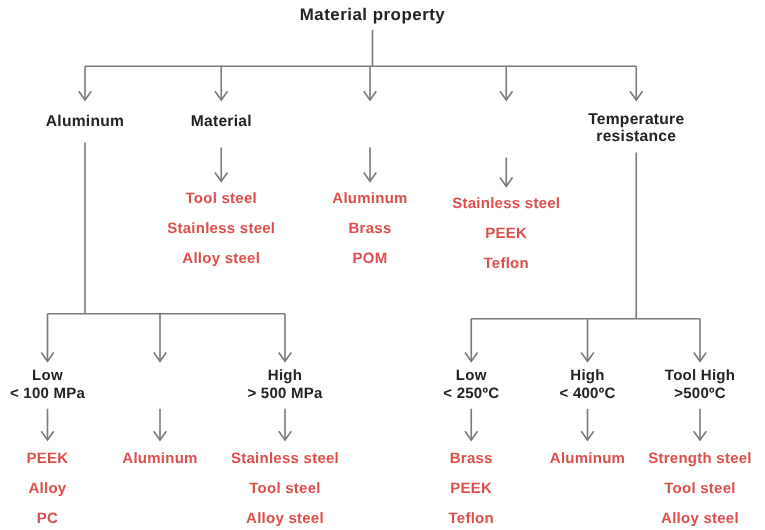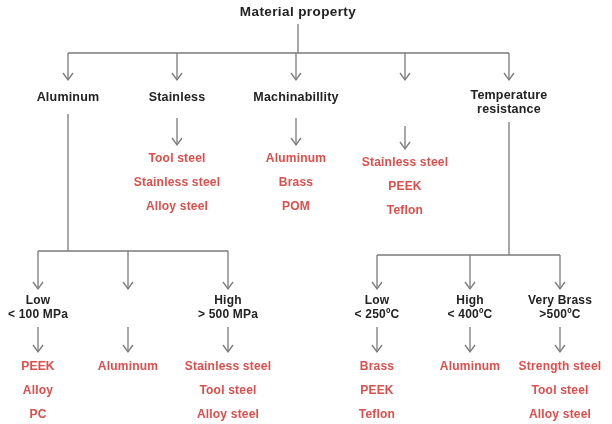--- a/index.html
+++ b/index.html
@@ -124,22 +124,21 @@
       <g>
           <line x1="560" y1="327" x2="560" y2="352"></line>
           <polyline points="555,345 560,352 565,345"></polyline>
         </g>
     </g>
   </svg>
 
   <div class="node title" style="left:298px;top:4px">Material property</div>
 
   <div class="node branch nowrap" style="left:68px;top:90px">Aluminum</div>
-  <div class="node branch nowrap" style="left:177px;top:90px">Stainless</div>
-  <div class="node branch nowrap" style="left:296px;top:90px">Machinabillity</div>
+  <div class="node branch nowrap" style="left:177px;top:90px">Material</div>
   <div class="node branch" style="left:509px;top:88px;width:110px">Temperature resistance</div>
 
   <div class="node red-list" style="left:177px;top:146px">
     <div>Tool steel</div>
     <div>Stainless steel</div>
     <div>Alloy steel</div>
   </div>
   <div class="node red-list" style="left:296px;top:146px">
     <div>Aluminum</div>
     <div>Brass</div>
@@ -162,21 +161,21 @@
 
   <div class="node sub-label" style="left:377px;top:293px">
     <div>Low</div>
     <div>&lt; 250ºC</div>
   </div>
   <div class="node sub-label" style="left:470px;top:293px">
     <div>High</div>
     <div>&lt; 400ºC</div>
   </div>
   <div class="node sub-label" style="left:560px;top:293px">
-    <div>Very Brass</div>
+    <div>Tool High</div>
     <div>&gt;500ºC</div>
   </div>
 
   <div class="node red-list" style="left:38px;top:354px">
     <div>PEEK</div>
     <div>Alloy</div>
     <div>PC</div>
   </div>
   <div class="node red-list" style="left:128px;top:354px">
     <div>Aluminum</div>

